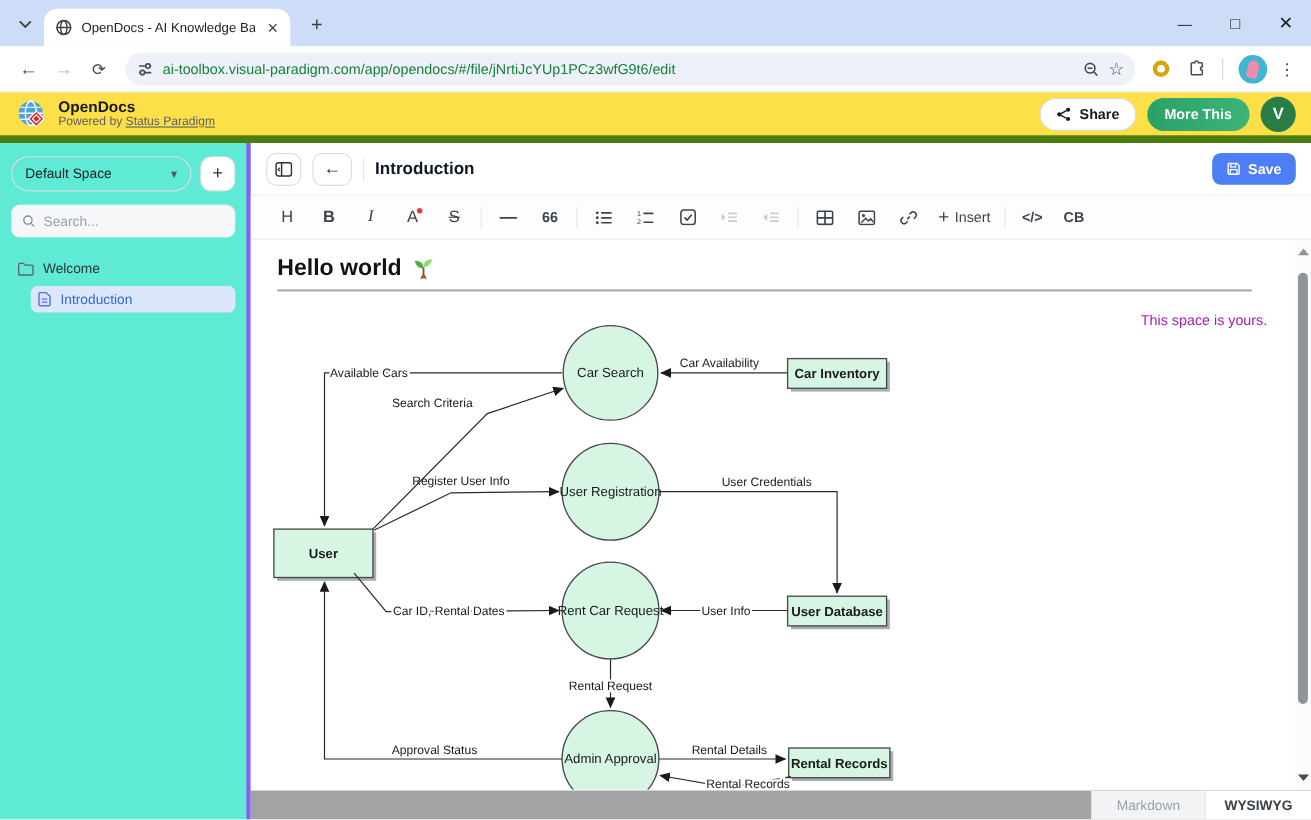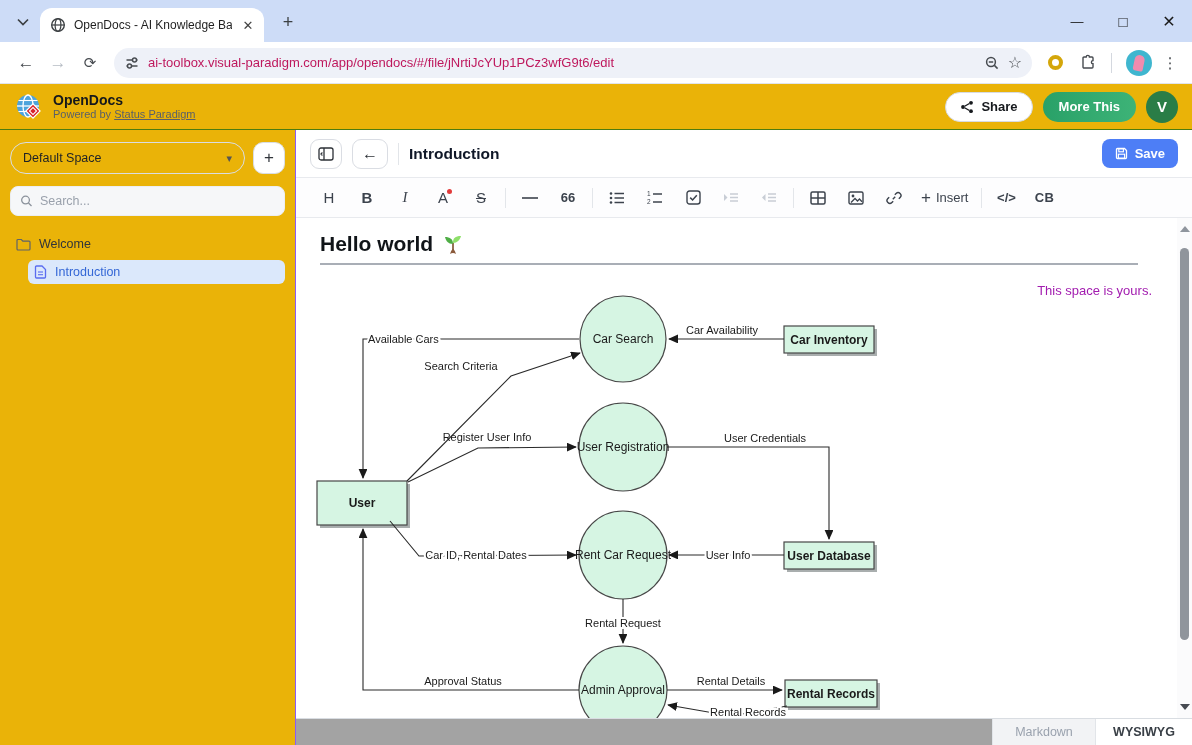--- a/index.html
+++ b/index.html
@@ -22,48 +22,48 @@
   .winbtn { width:46px; height:42px; display:flex; align-items:center; justify-content:center;
     font-size:13px; color:#1b1b1b; cursor:pointer; }
 
   .chrometoolbar { height:42px; background:#fff; display:flex; align-items:center; padding:0 10px;
     border-bottom:1px solid #e1e5ec; flex:0 0 auto; }
   .navbtn { width:32px; height:32px; display:flex; align-items:center; justify-content:center;
     font-size:17px; color:#474b50; cursor:pointer; }
   .navbtn.disabled { color:#b6bcc4; }
   .omnibox { flex:1; height:30px; background:#eef1f8; border-radius:15px; margin:0 8px;
     display:flex; align-items:center; padding:0 10px; gap:8px; }
-  .urltext { flex:1; font-size:13px; color:#be185d; white-space:nowrap; overflow:hidden; }
+  .urltext { flex:1; font-size:13px; color:#15803d; white-space:nowrap; overflow:hidden; }
   .ob-icon { display:flex; align-items:center; justify-content:center; color:#474b50; cursor:pointer; }
   .ext-ring { width:15px; height:15px; border:4px solid #d4a60a; border-radius:50%; margin:0 8px; cursor:pointer; }
   .chromesep { width:1px; height:20px; background:#d4d8df; margin:0 8px; }
   .chrome-avatar { width:26px; height:26px; border-radius:50%; background:#3fb6cf; position:relative; overflow:hidden;
     margin:0 6px; cursor:pointer; }
   .chrome-avatar::after { content:""; position:absolute; left:8px; top:5px; width:10px; height:16px;
     background:#f08bae; border-radius:5px 5px 2px 2px; transform:rotate(12deg); }
   .kebab { font-size:15px; color:#474b50; letter-spacing:0; width:24px; text-align:center; cursor:pointer; }
 
   
-  .appheader { height:46px; background:#eab308; border-bottom:1px solid #4d7c0f; display:flex; align-items:center;
+  .appheader { height:46px; background:#fde047; border-bottom:7px solid #4d7c0f; display:flex; align-items:center;
     padding:0 14px; flex:0 0 auto; }
   .brand { display:flex; align-items:center; gap:9px; }
   .brand-text .name { font-size:14px; font-weight:bold; color:#15181c; line-height:15px; }
   .brand-text .powered { font-size:11px; color:#5a6068; line-height:13px; }
   .brand-text .powered a { color:#5a6068; text-decoration:underline; cursor:pointer; }
   .header-right { margin-left:auto; display:flex; align-items:center; gap:10px;justify-content:space-between; }
   .share-btn { height:30px; border:1px solid #d7dbe2; border-radius:16px; background:#fff; display:flex;
     align-items:center; gap:7px; padding:0 14px; font-size:13px; font-weight:600; color:#16191d; cursor:pointer; }
   .moreapps-btn { height:30px; border:none; border-radius:16px; padding:0 16px; font-size:13px; font-weight:bold;
     color:#fff; background:linear-gradient(90deg,#29a168,#3db377); cursor:pointer; }
   .user-avatar { width:32px; height:32px; border-radius:50%; background:#2a7d47; color:#fff; font-size:15px;
     font-weight:bold; display:flex; align-items:center; justify-content:center; cursor:pointer; }
 
   
   .main { flex:1; display:flex; min-height:0; }
-  .sidebar { width:296px; border-right:1px solid #8b5cf6; padding:12px 10px; flex:0 0 auto; background:#eab308; }
+  .sidebar { width:228px; border-right:4px solid #8b5cf6; padding:12px 10px; flex:0 0 auto; background:#5eead4; }
   .space-row { display:flex; gap:8px; }
   .space-select { flex:1; height:32px; border:1px solid #d9dde3; border-radius:16px; display:flex; align-items:center;
     padding:0 12px; font-size:12.5px; color:#1d2127; cursor:pointer; }
   .space-select .chev { margin-left:auto; color:#555; font-size:11px; }
   .add-btn { width:32px; height:32px; border:1px solid #d9dde3; border-radius:10px; background:#fff; font-size:17px;
     color:#30343a; display:flex; align-items:center; justify-content:center; cursor:pointer; }
   .searchbox { margin-top:12px; height:30px; background:#f6f7f9; border:1px solid #eceef2; border-radius:8px;
     display:flex; align-items:center; padding:0 9px; gap:7px; }
   .searchbox input { border:none; outline:none; background:transparent; font-size:12.5px; color:#30343a; width:100%;
     font-family:"Liberation Sans",sans-serif; }

